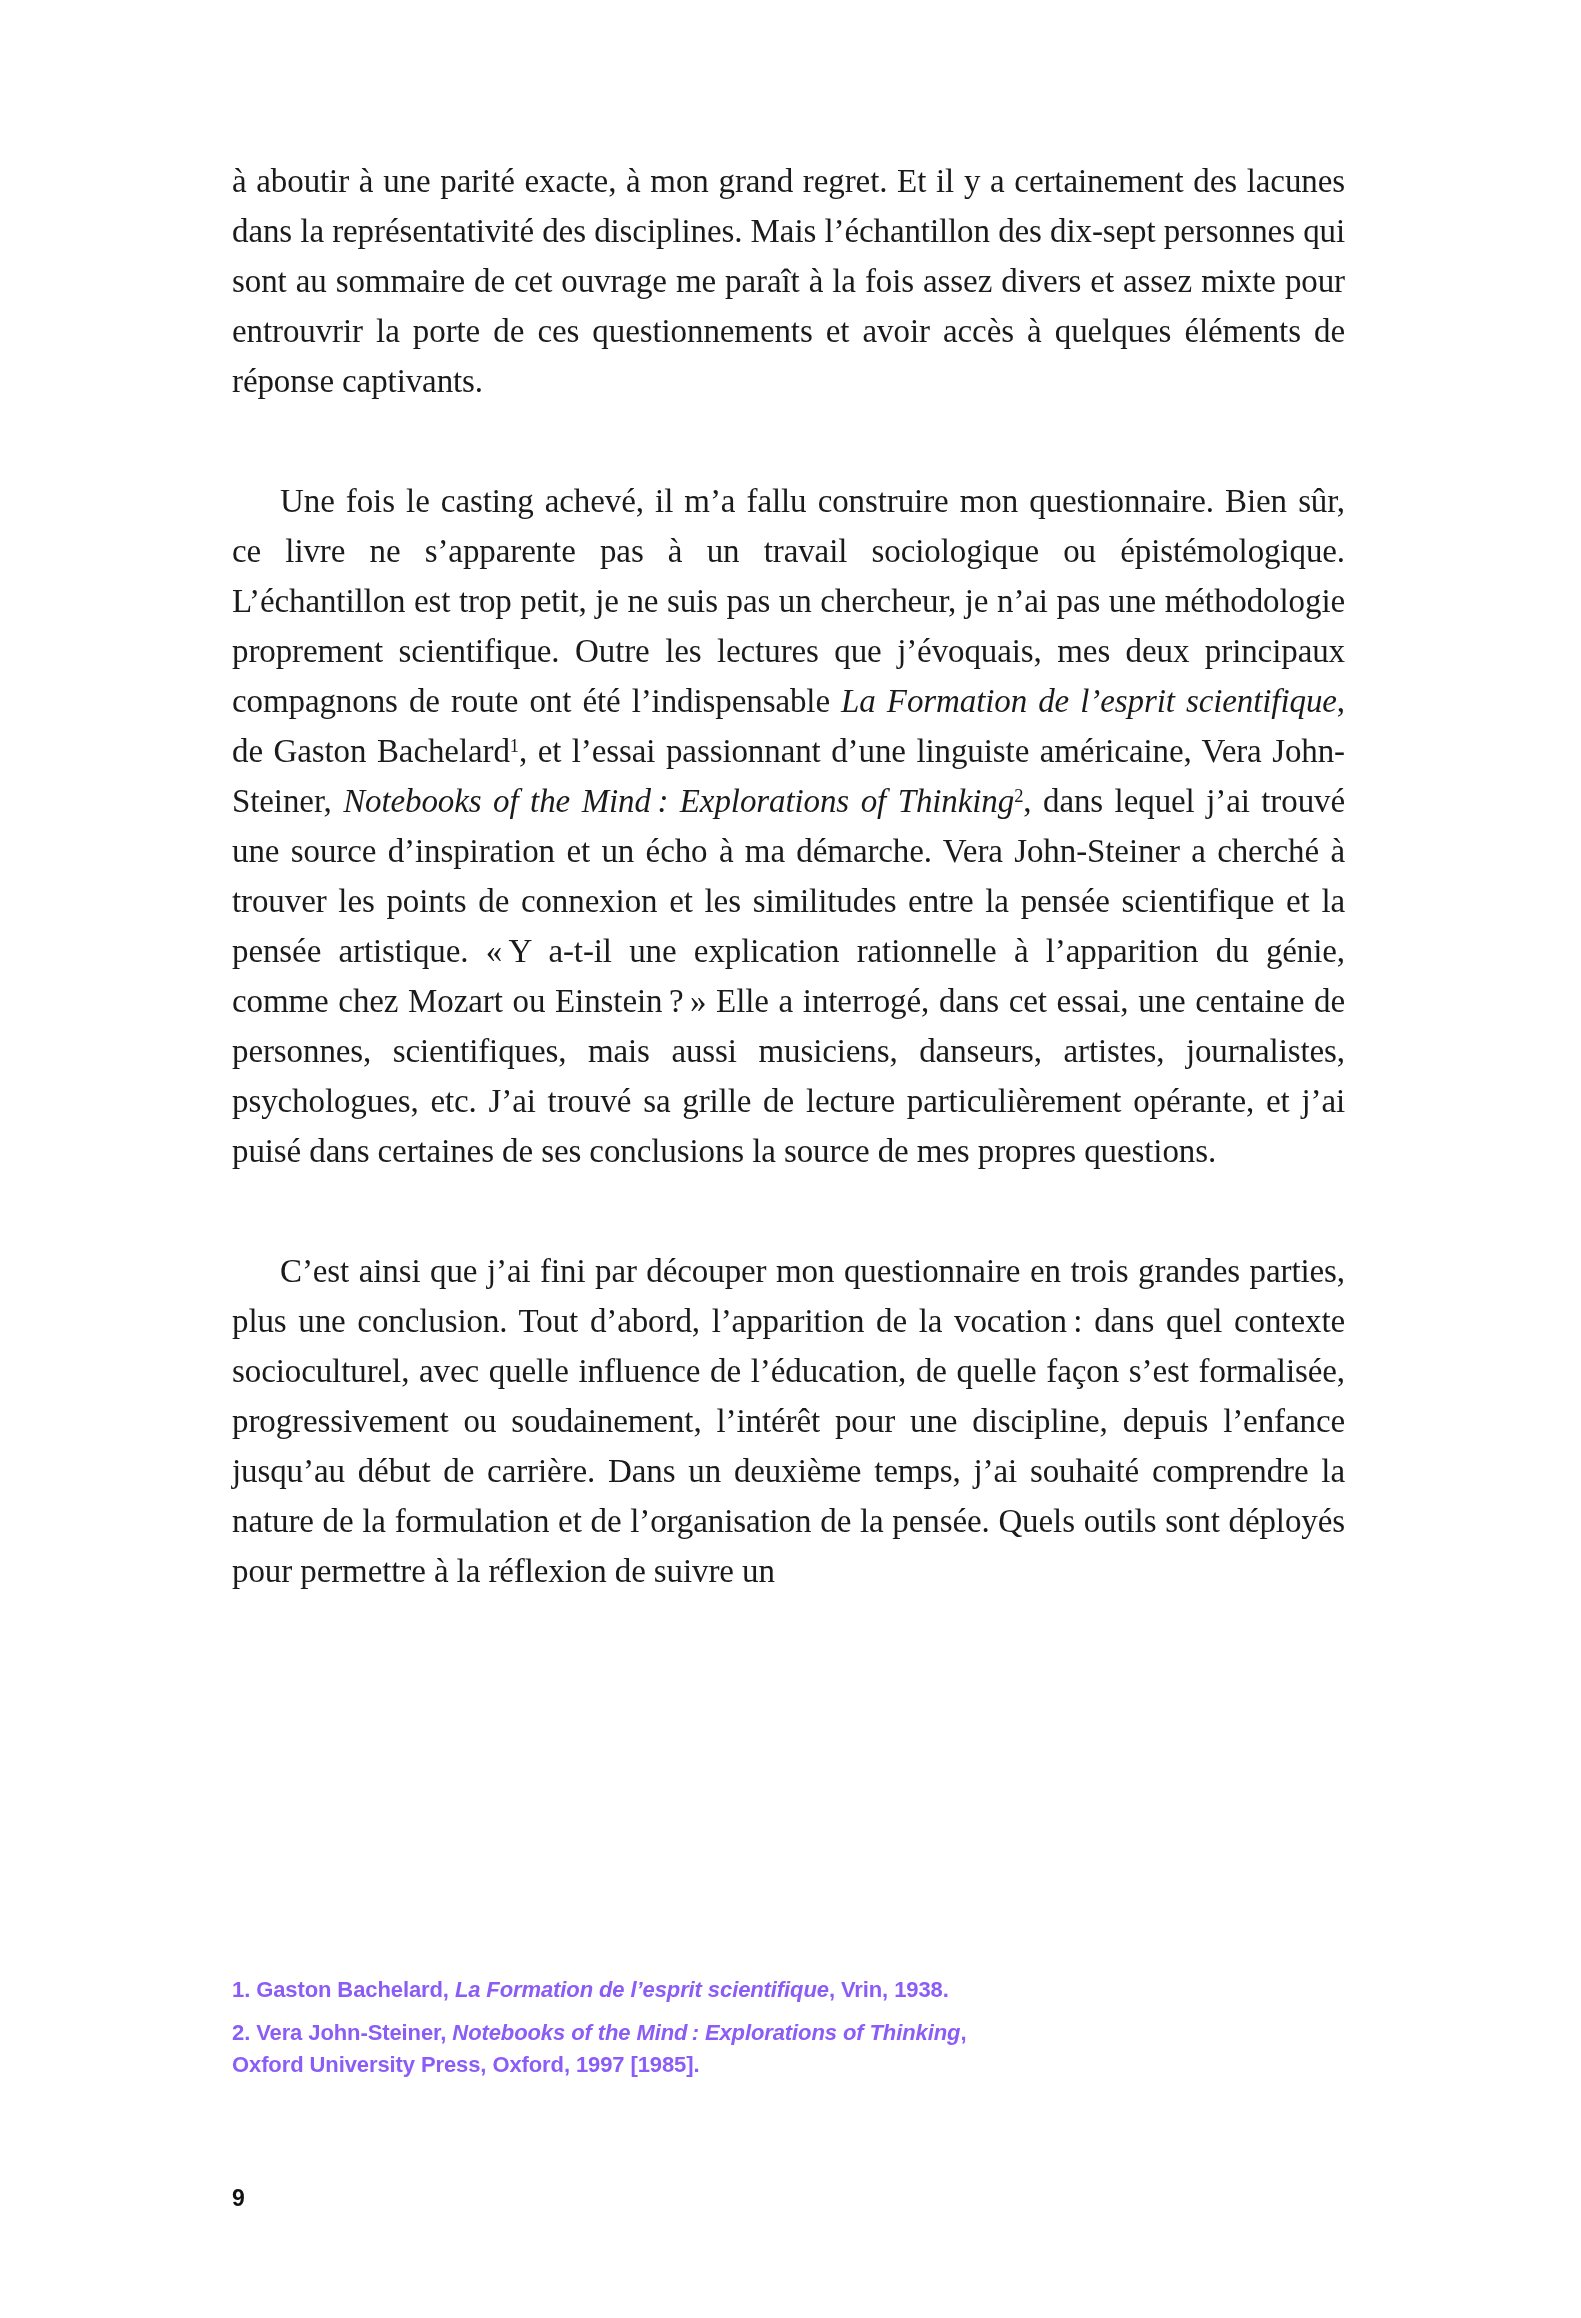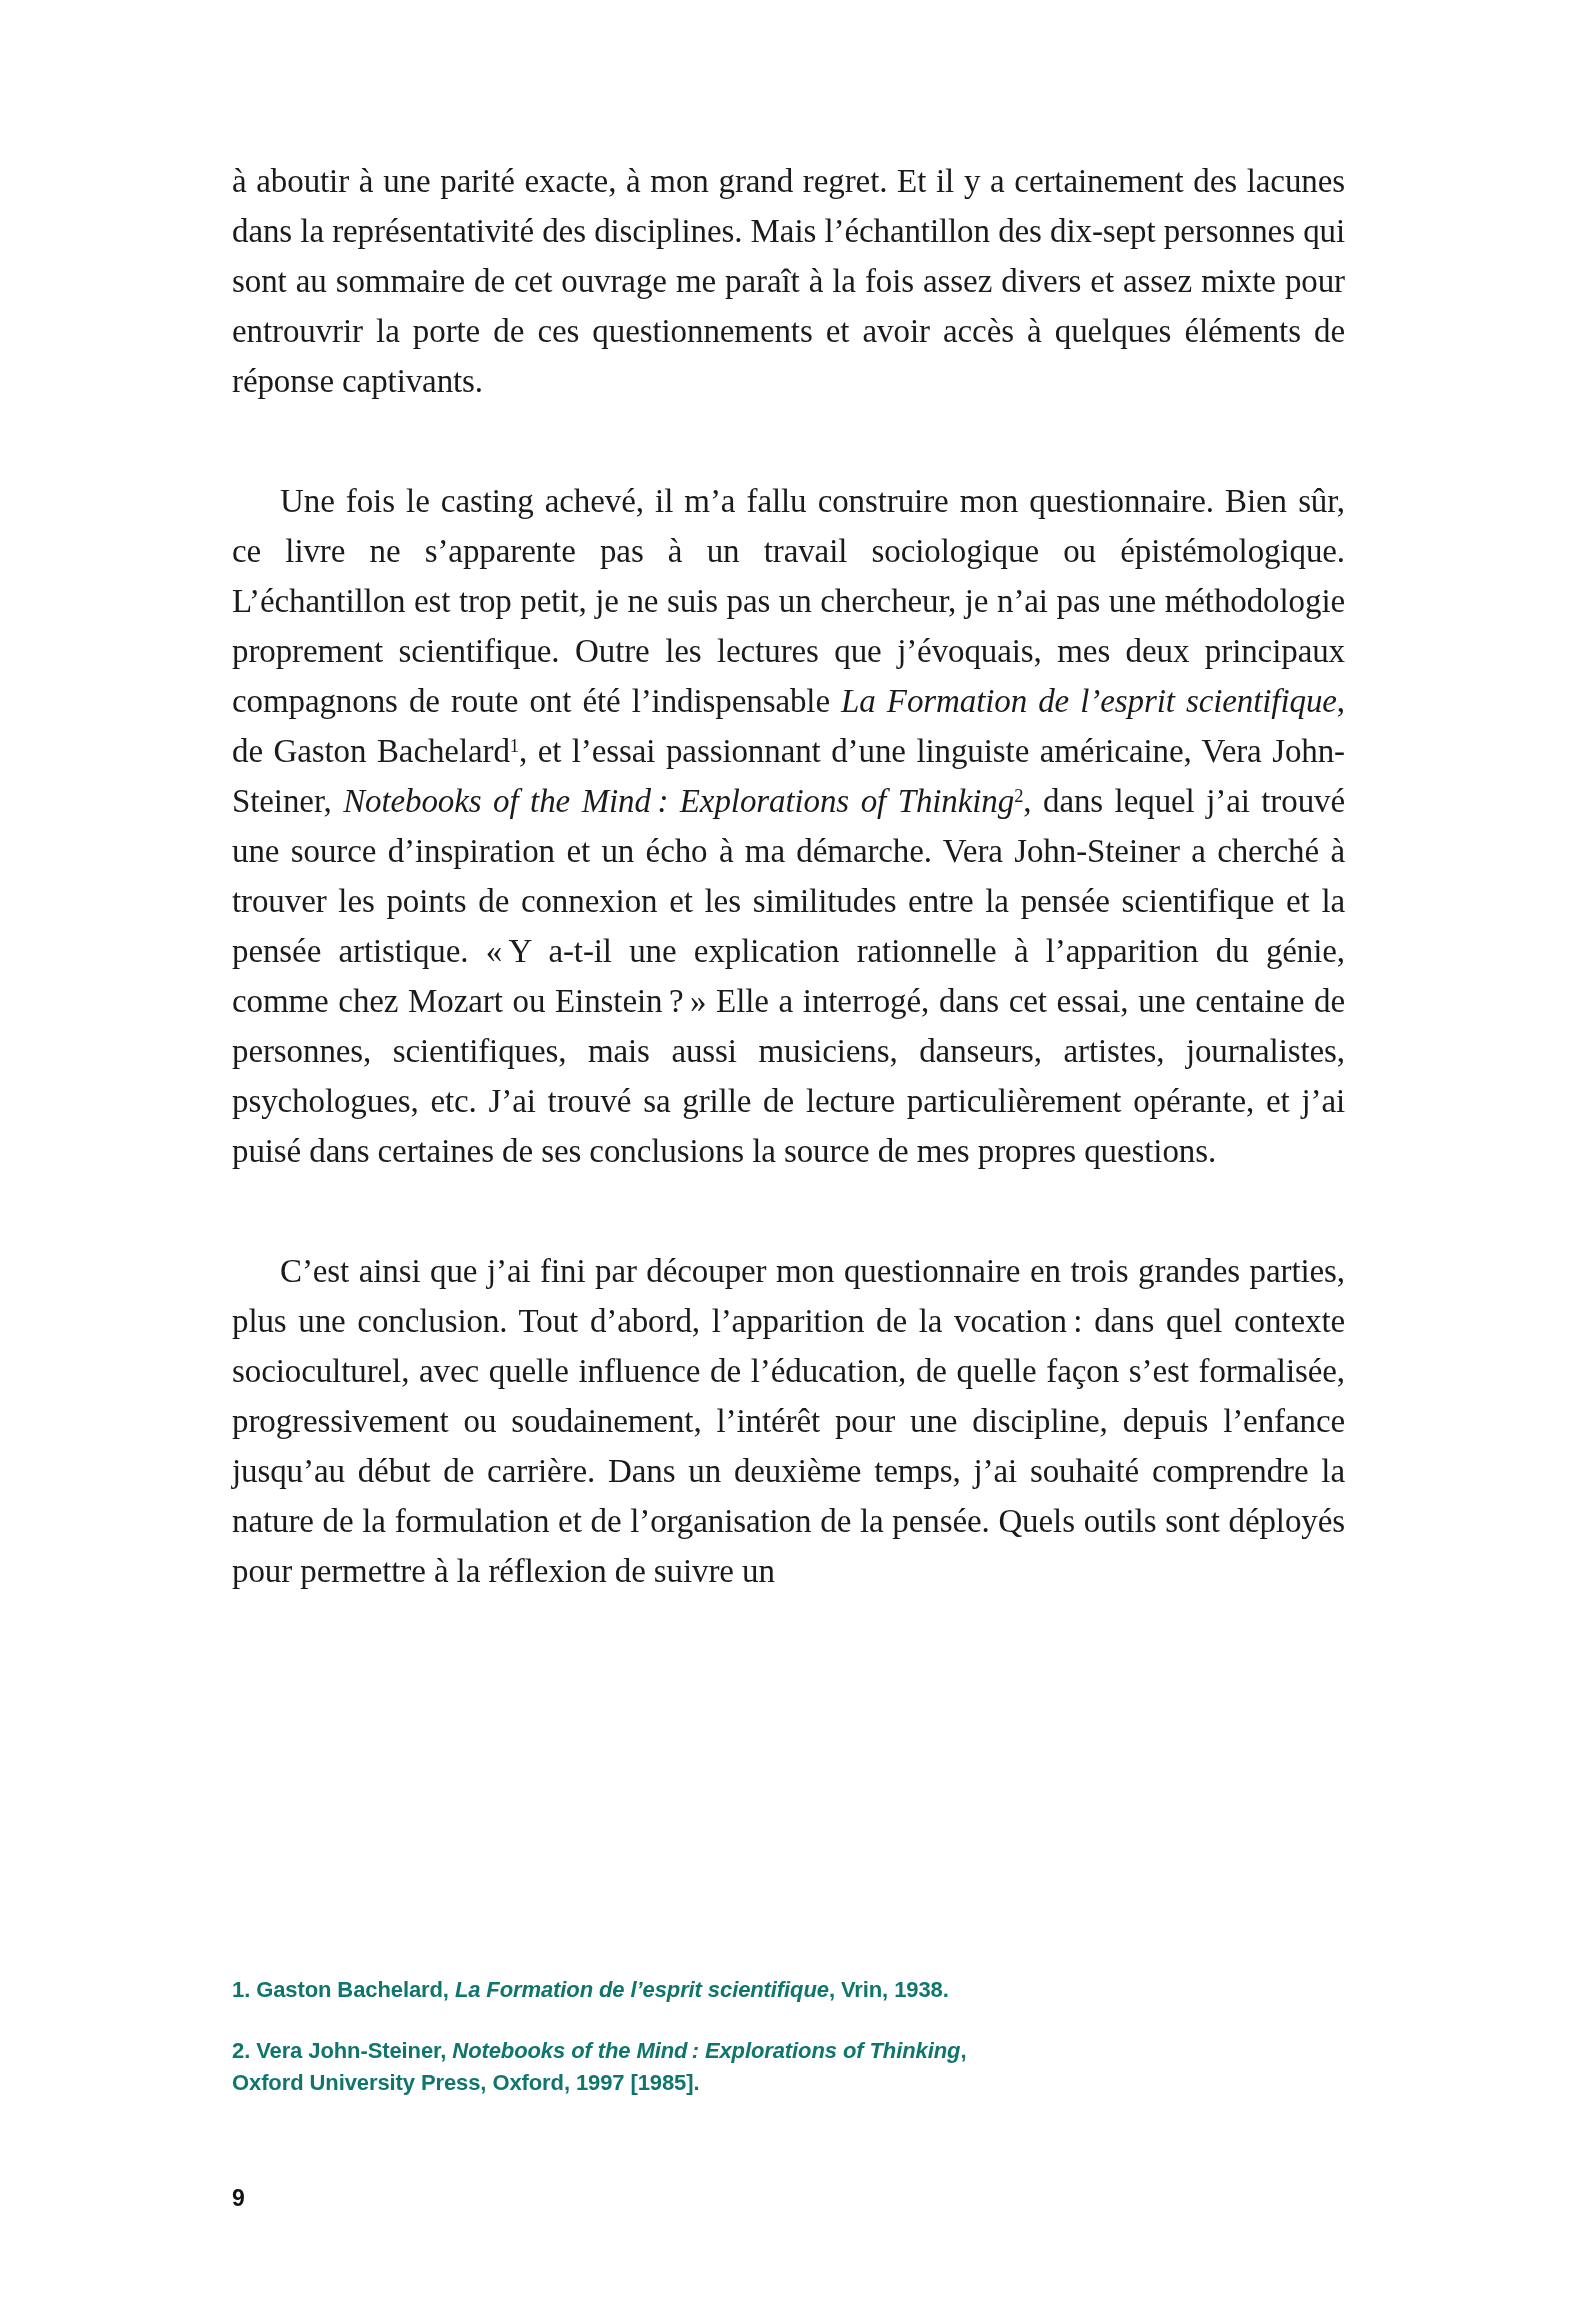--- a/index.html
+++ b/index.html
@@ -63,26 +63,26 @@
     left: 232px;
     top: 1974px;
     width: 1122px;
   }
   .footnote {
     font-family: "Liberation Sans", sans-serif;
     font-weight: 700;
     font-size: 22px;
     line-height: 32px;
     letter-spacing: -0.1px;
-    color: #0f766e;
+    color: #8b5cf6;
     margin: 0;
     text-align: left;
   }
   .footnote + .footnote {
-    margin-top: 29px;
+    margin-top: 11px;
   }
   .footnote em {
     font-style: italic;
     font-weight: 700;
   }
   .folio {
     position: absolute;
     left: 232px;
     top: 2184px;
     font-family: "Liberation Sans", sans-serif;

